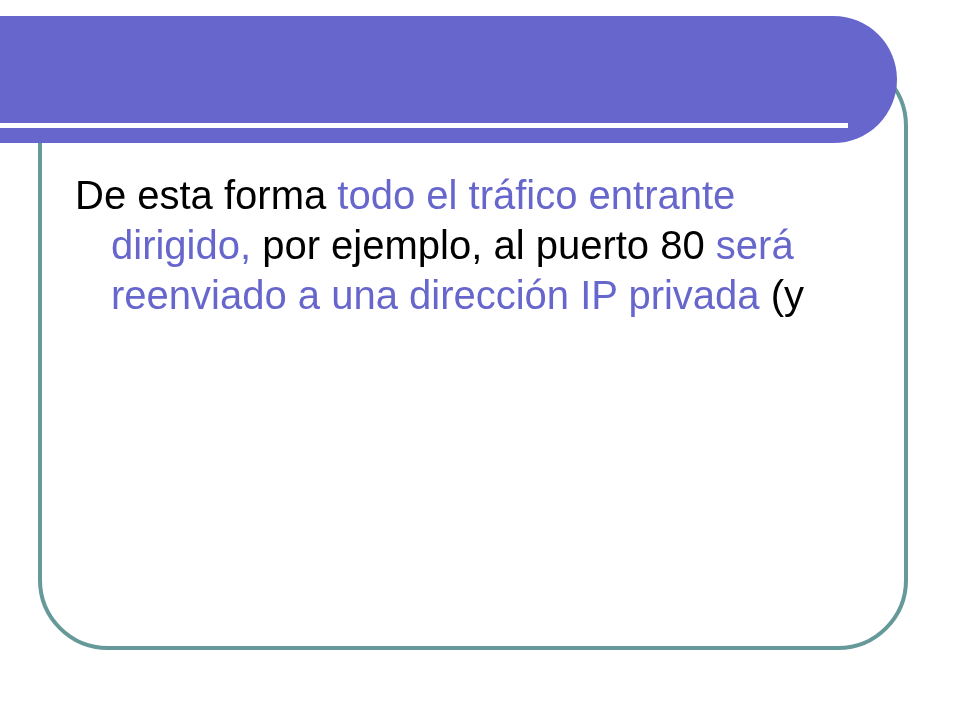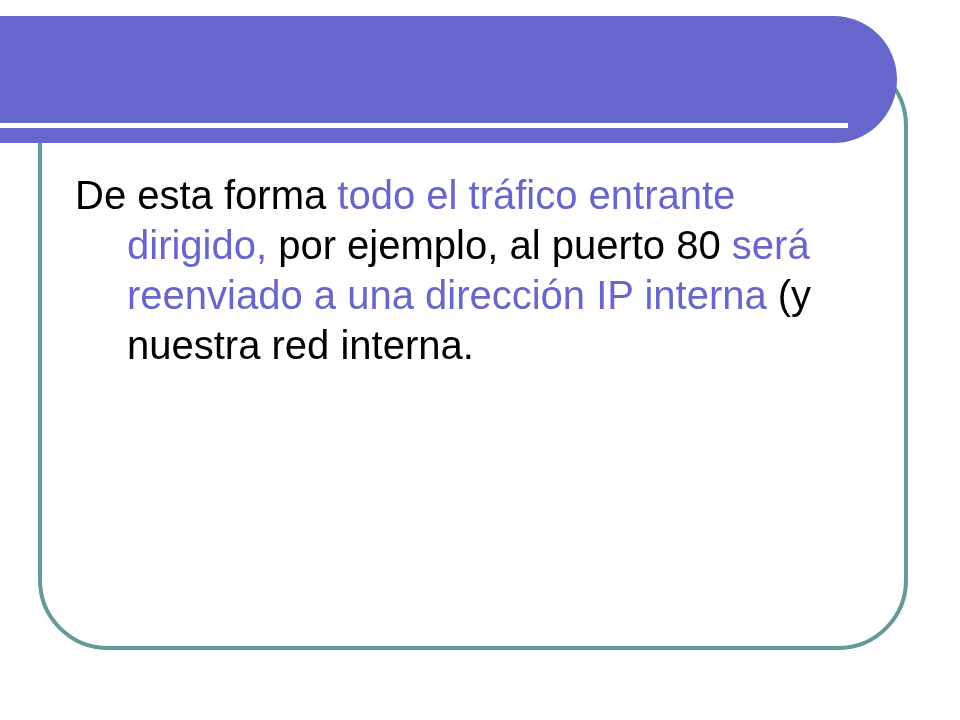--- a/index.html
+++ b/index.html
@@ -51,30 +51,29 @@
   .body-text{
     position:absolute;
     left:75px;top:170px;
     width:780px;
     font-size:40px;
     line-height:50px;
     color:var(--body-text);
     z-index:4;
   }
   .line{white-space:pre;}
-  .line.indent{margin-left:52px;}
+  .line.indent{margin-left:36px;}
   .seg-purple{color:var(--accent-text);}
   .seg-black{color:var(--body-text);}
 </style>
 </head>
 <body>
 
 <div class="slide">
   <div class="content-frame"></div>
   <div class="header-band"></div>
   <div class="header-underline"></div>
   <div class="body-text">
       <div class="line"><span class="seg-black">De esta forma </span><span class="seg-purple">todo el tráfico entrante</span></div>
       <div class="line indent"><span class="seg-purple">dirigido,</span><span class="seg-black"> por ejemplo, al puerto 80 </span><span class="seg-purple">será</span></div>
-      <div class="line indent"><span class="seg-purple">reenviado a una dirección IP interna</span><span class="seg-black"> (y</span></div>
-      <div class="line indent"><span class="seg-black">nuestra red interna.</span></div>
+      <div class="line indent"><span class="seg-purple">reenviado a una dirección IP privada</span><span class="seg-black"> (y</span></div>
     </div>
 </div>
 
 </body></html>

